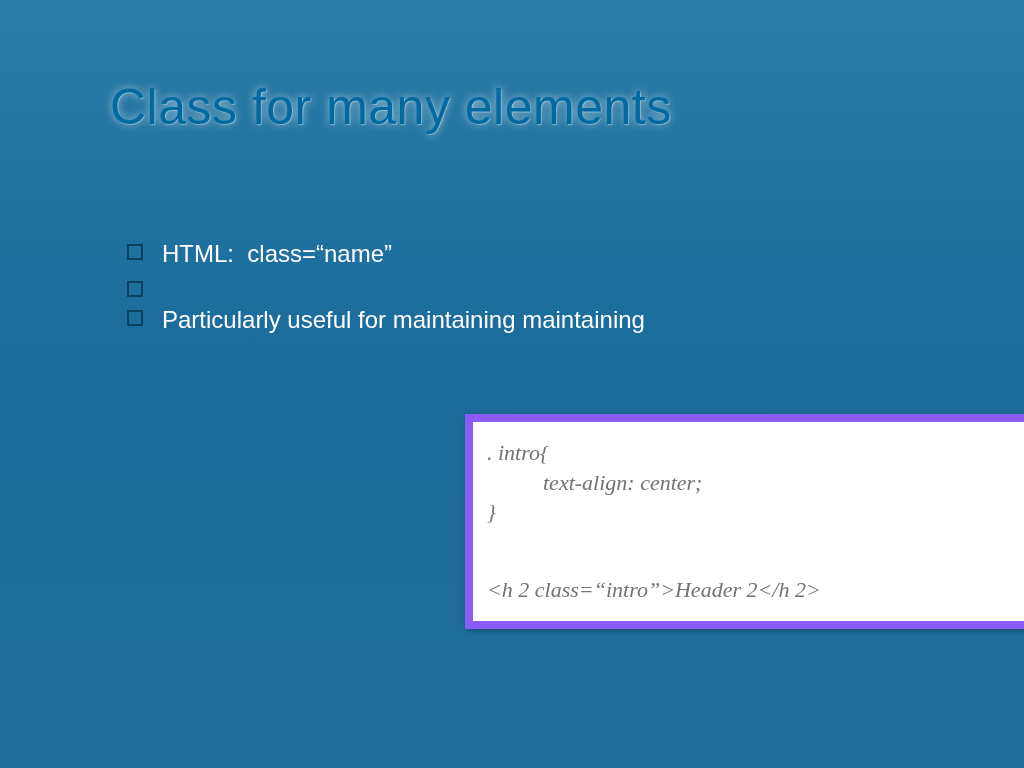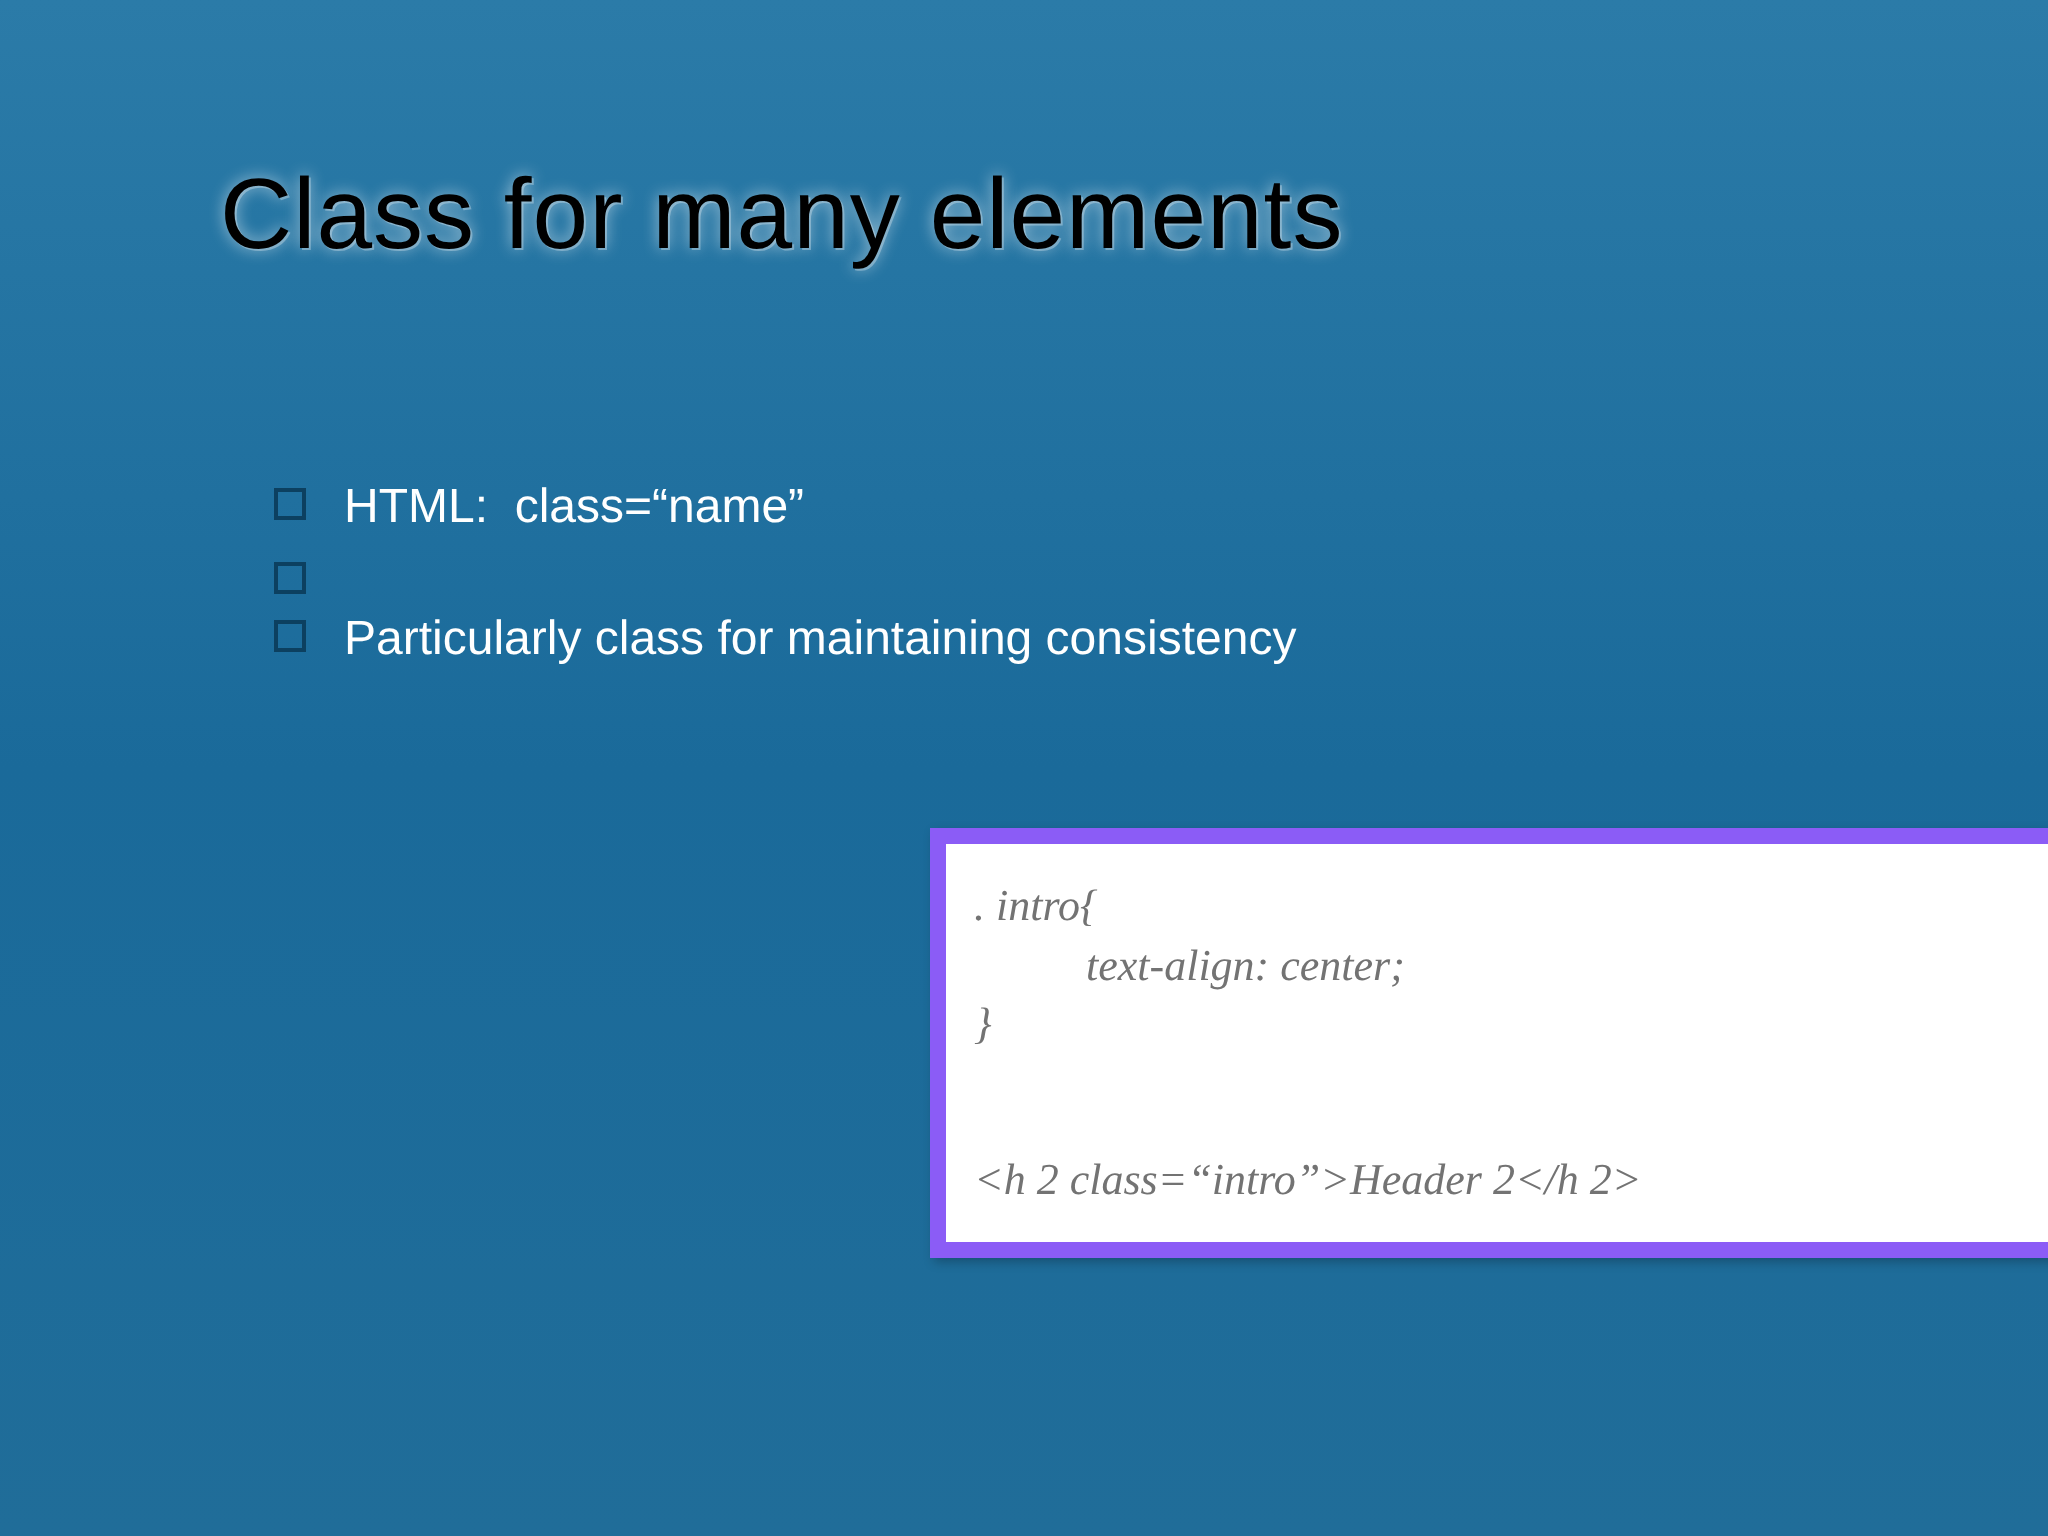--- a/index.html
+++ b/index.html
@@ -10,28 +10,28 @@
     font-family: Arial, sans-serif;
     overflow: hidden;
     position: relative;
   }
   .title {
     position: absolute;
     top: 78px;
     left: 110px;
     font-size: 50px;
     font-weight: normal;
-    color: #000000;
+    color: #0369a1;
     text-shadow: 0 0 8px rgba(255,255,255,0.6), 1px 1px 0 rgba(255,255,255,0.3);
     letter-spacing: 0.5px;
   }
   .bullets {
     position: absolute;
     top: 240px;
-    left: 137px;
+    left: 127px;
   }
   .bullet-row {
     display: flex;
     align-items: flex-start;
     margin-bottom: 9px;
   }
   .bullet-box {
     width: 16px;
     height: 16px;
     border: 2px solid #0c4060;
@@ -75,21 +75,21 @@
 <div class="bullets">
   <div class="bullet-row">
     <div class="bullet-box"></div>
     <div class="bullet-text">HTML:  class=“name”</div>
   </div>
   <div class="bullet-row">
     <div class="bullet-box"></div>
   </div>
   <div class="bullet-row">
     <div class="bullet-box"></div>
-    <div class="bullet-text">Particularly class for maintaining consistency</div>
+    <div class="bullet-text">Particularly useful for maintaining maintaining</div>
   </div>
 </div>
 
 <div class="code-box">
   <div>. intro{</div>
   <div class="code-indent">text-align: center;</div>
   <div>}</div>
   <div class="code-gap"></div>
   <div class="code-gap"></div>
   <div>&lt;h 2 class=“intro”&gt;Header 2&lt;/h 2&gt;</div>

